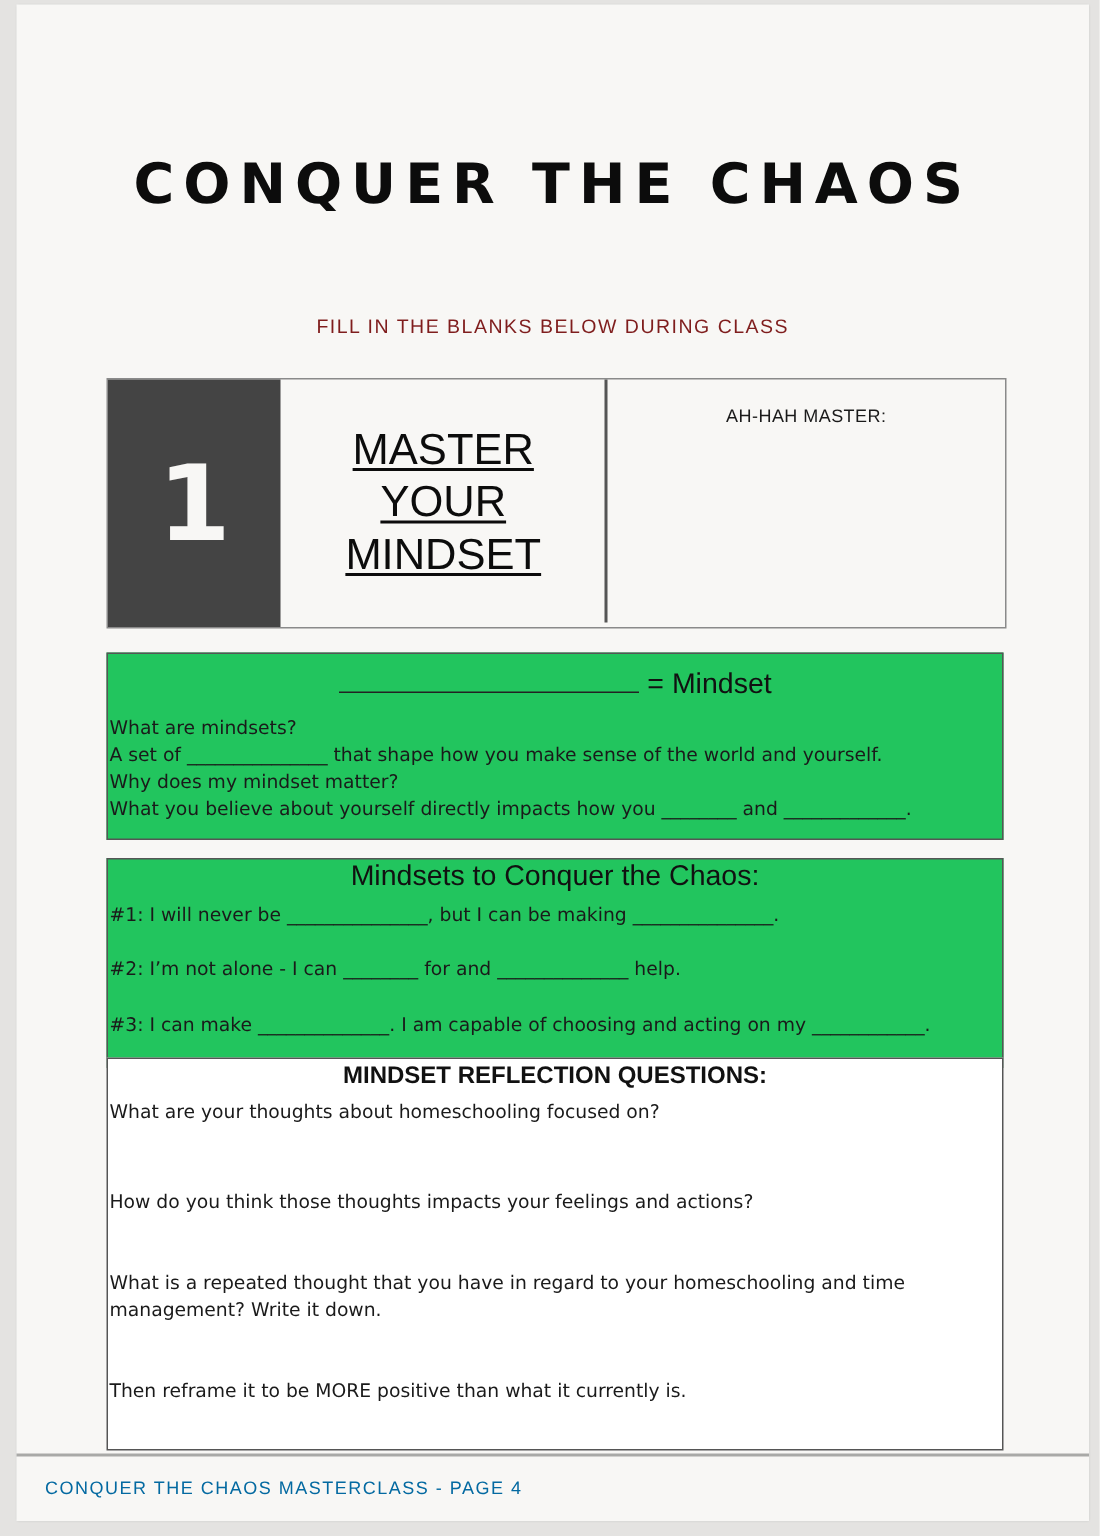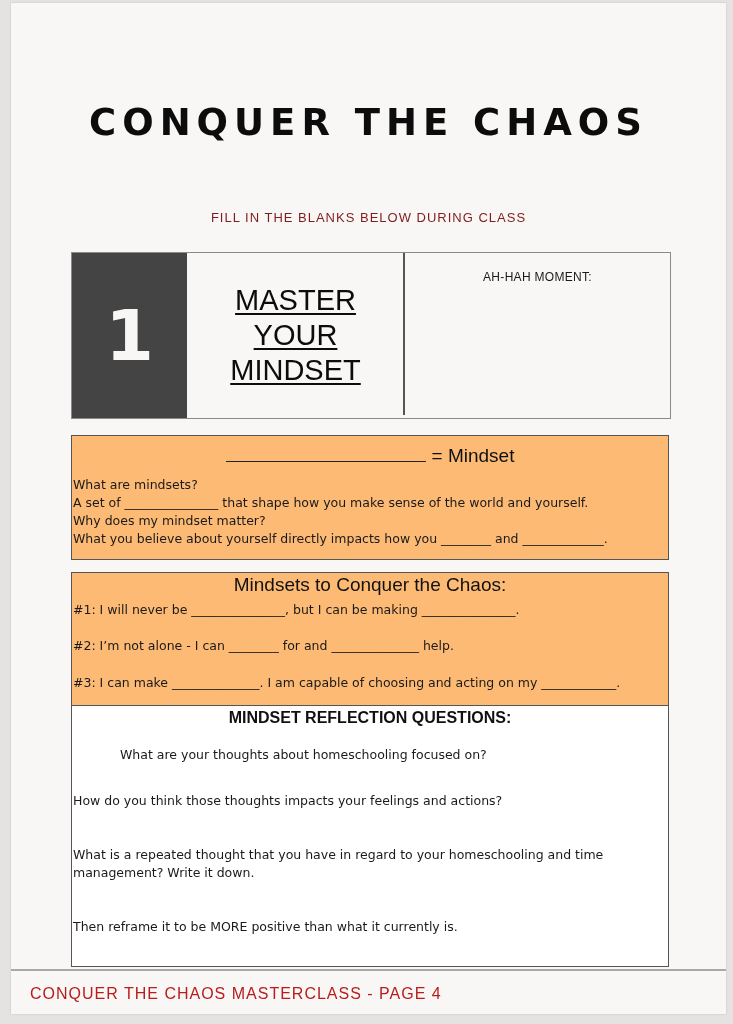--- a/index.html
+++ b/index.html
@@ -71,21 +71,21 @@
     position: absolute; left: 333px; top: 17px;
     width: 265px; text-align: center;
     font-size: 12px; letter-spacing: 0.3px;
     color: #1a1a1a;
   }
   
   .box {
     position: absolute;
     left: 60px; width: 598px;
     border: 1px solid #555;
-    background: #fdba74;
+    background: #22c55e;
     font-family: "DejaVu Sans", sans-serif;
     font-size: 12.5px;
     color: #1a1a1a;
     box-sizing: border-box;
   }
   .box .line { position: absolute; left: 1px; white-space: nowrap; }
   .box-head {
     position: absolute; left: 0; width: 100%; text-align: center;
     font-family: "Liberation Sans", sans-serif;
     font-size: 19px; color: #111;
@@ -98,41 +98,41 @@
   .box2 { top: 569px; height: 140px; }
   .box3 { top: 702px; height: 262px; background: #ffffff; }
   .box3 .box-head { font-weight: bold; font-size: 16px; }
   .box3 .line { white-space: normal; width: 590px; line-height: 18px; }
   .footer-rule {
     position: absolute; left: 0; top: 966px; width: 715px;
     height: 2px; background: #a9a9a7;
   }
   .footer {
     position: absolute; left: 19px; top: 982px;
-    font-size: 16px; letter-spacing: 1px;
-    color: #b91c1c;
+    font-size: 12px; letter-spacing: 1px;
+    color: #0369a1;
   }
 </style>
 </head>
 <body>
 
 <div class="page">
 
   <div class="title">CONQUER THE CHAOS</div>
   <div class="subtitle">FILL IN THE BLANKS BELOW DURING CLASS</div>
 
   <div class="section-head">
     <div class="num-block">1</div>
     <div class="section-title">
       <span>MASTER</span>
       <span>YOUR</span>
       <span>MINDSET</span>
     </div>
     <div class="divider-v"></div>
-    <div class="ahah">AH-HAH MOMENT:</div>
+    <div class="ahah">AH-HAH MASTER:</div>
   </div>
 
   <div class="box box1">
     <div class="box-head" style="top:9px;">
       <span class="blank-line"></span><span>= Mindset</span>
     </div>
     <div class="line" style="top:41px;">What are mindsets?</div>
     <div class="line" style="top:59px;">A set of _______________ that shape how you make sense of the world and yourself.</div>
     <div class="line" style="top:77px;">Why does my mindset matter?</div>
     <div class="line" style="top:95px;">What you believe about yourself directly impacts how you ________ and _____________.</div>
@@ -140,21 +140,21 @@
 
   <div class="box box2">
     <div class="box-head" style="top:1px;">Mindsets to Conquer the Chaos:</div>
     <div class="line" style="top:29px;">#1: I will never be _______________, but I can be making _______________.</div>
     <div class="line" style="top:65px;">#2: I’m not alone - I can ________ for and ______________ help.</div>
     <div class="line" style="top:102px;">#3: I can make ______________. I am capable of choosing and acting on my ____________.</div>
   </div>
 
   <div class="box box3">
     <div class="box-head" style="top:3px;">MINDSET REFLECTION QUESTIONS:</div>
-    <div class="line" style="top:40px;padding-left:47px;">What are your thoughts about homeschooling focused on?</div>
+    <div class="line" style="top:26px;">What are your thoughts about homeschooling focused on?</div>
     <div class="line" style="top:86px;">How do you think those thoughts impacts your feelings and actions?</div>
     <div class="line" style="top:140px;">What is a repeated thought that you have in regard to your homeschooling and time management? Write it down.</div>
     <div class="line" style="top:212px;">Then reframe it to be MORE positive than what it currently is.</div>
   </div>
 
   <div class="footer-rule"></div>
   <div class="footer">CONQUER THE CHAOS MASTERCLASS - PAGE 4</div>
 </div>
 
 </body></html>

